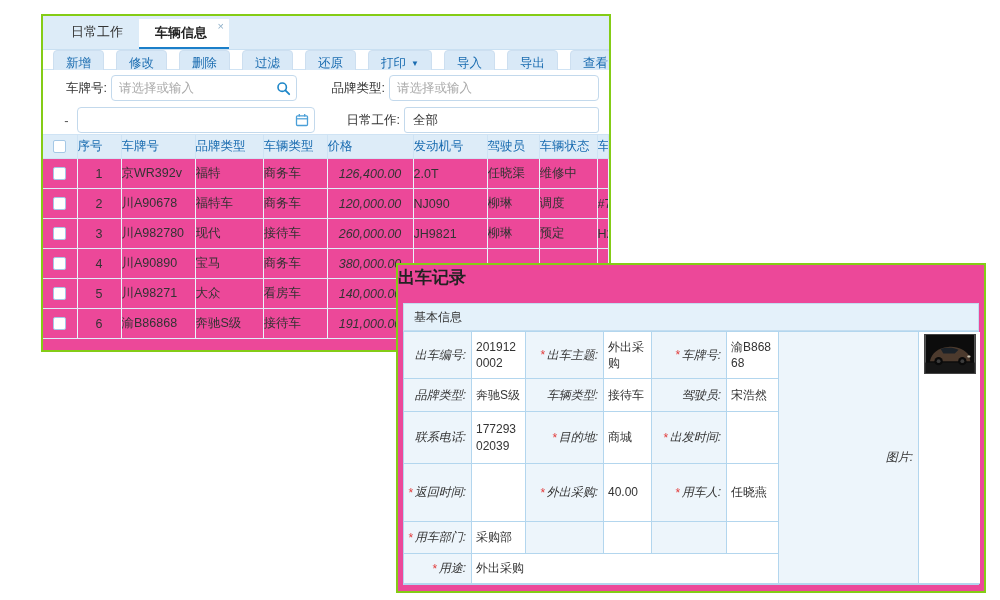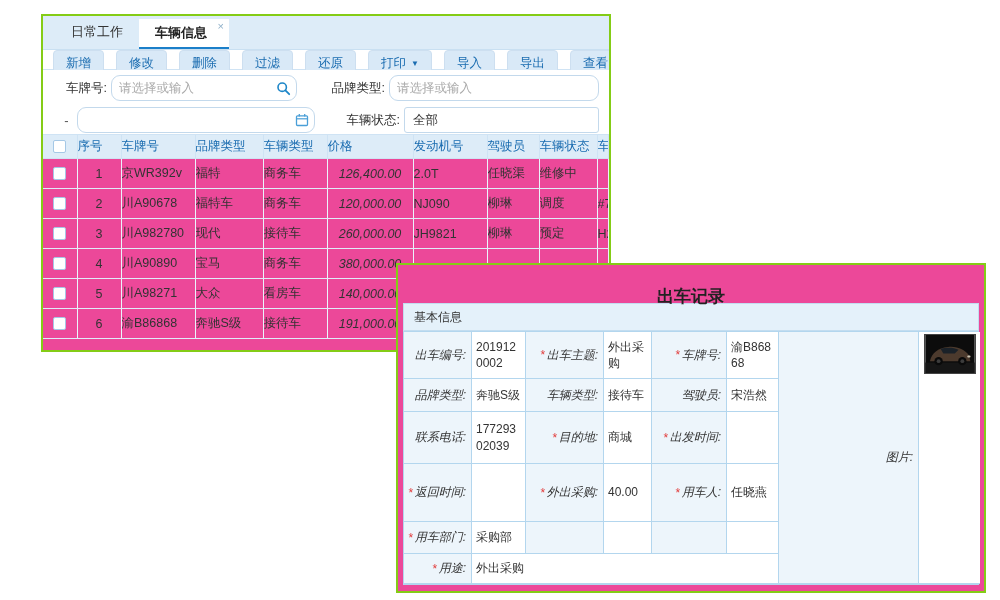--- a/index.html
+++ b/index.html
@@ -25,21 +25,21 @@
   .tbtn { background:#d9e9f7; color:#1a6cb0; font-size:12.5px; border:1px solid #cddff0;
     border-radius:4px; padding:4px 12px; display:flex; align-items:center; white-space:nowrap; }
   .tbtn .caret { font-size:8px; margin-left:5px; color:#1a6cb0; }
 
   .filters { position:relative; height:64px; background:#fff; }
   .frow { position:absolute; left:0; right:0; display:flex; align-items:center; height:26px; }
   .frow.r1 { top:5px; } .frow.r2 { top:37px; }
   .flabel { width:64px; text-align:right; font-size:12.5px; color:#333; flex:0 0 auto; }
   .flabel.l2 { width:64px; margin-left:24px; }
   .dash { width:13px; text-align:center; font-size:13px; color:#555; flex:0 0 auto; margin-left:17px; }
-  .ibox { position:relative; height:26px; border:1px solid #c3d9ec; border-radius:9px;
+  .ibox { position:relative; height:26px; border:1px solid #c3d9ec; border-radius:4px;
     background:#fff; margin-left:4px; display:flex; align-items:center; }
   .ibox input { border:none; outline:none; width:100%; height:100%; padding:0 24px 0 7px;
     font-size:12.5px; color:#333; background:transparent;
     font-family:"Liberation Sans","DejaVu Sans",sans-serif; }
   .ibox input::placeholder { color:#a9a9a9; }
   .ibox .iic { position:absolute; right:5px; top:5px; }
   .w186 { width:186px; } .w238 { width:238px; }
   .grow { flex:1 1 auto; margin-right:10px; }
   .selbox { flex:1 1 auto; margin-left:4px; margin-right:10px; height:26px;
     border:1px solid #c3d9ec; border-radius:3px; background:#fff; display:flex;
@@ -53,22 +53,22 @@
   table.vlist th:first-child, table.vlist td:first-child { border-left:none; }
   .c-cb { text-align:center; padding-left:0 !important; }
   .cb { width:13px; height:13px; border:1px solid #a5c8e6; border-radius:2px;
     background:#fff; margin:0 auto; }
   .c-no { text-align:center; padding-left:0 !important; }
   .c-price { text-align:center; padding-left:0 !important;font-style:italic; }
   .link { color:#3d95d6; }
 
   
   .win.front { left:383px; top:263px; width:590px; height:330px; z-index:5; }
-  .dlg-title { text-align:center; font-size:17px; font-weight:bold; color:#222;
-    padding-top:20px; height:38px; }
+  .dlg-title { text-align:left; font-size:17px; font-weight:bold; color:#222;
+    padding-top:1px; height:38px; }
   .section { margin:0 5px; height:28px; background:#e4f1fa; border:1px solid #c3ddf0;
     line-height:26px; padding-left:10px; font-size:12px; color:#333; }
   .formgrid { margin:0 5px; display:grid; border:1px solid #b3d6ee;
     grid-template-columns:68px 54px 78px 48px 75px 52px 140px 61px;
     grid-template-rows:47px 33px 52px 58px 32px 30px; font-size:12px; }
   .fcell { border-right:1px solid #b3d6ee; border-bottom:1px solid #b3d6ee;
     display:flex; align-items:center; overflow:hidden; }
   .flab { background:#edf5fb; justify-content:flex-end; text-align:right;
     padding:2px 5px 2px 2px; color:#333;font-style:italic; }
   .fval { background:#fff; padding:14px 4px; word-break:break-all; white-space:normal;
@@ -151,21 +151,21 @@
           <input style="">
           <span class="iic">
             <svg width="14" height="14" viewBox="0 0 14 14">
                 <rect x="1.5" y="2.8" width="11" height="9.7" rx="1" fill="none" stroke="#4a9fd8" stroke-width="1.3"></rect>
                 <line x1="1.5" y1="5.8" x2="12.5" y2="5.8" stroke="#4a9fd8" stroke-width="1.2"></line>
                 <line x1="4.3" y1="1" x2="4.3" y2="3.4" stroke="#4a9fd8" stroke-width="1.3"></line>
                 <line x1="9.7" y1="1" x2="9.7" y2="3.4" stroke="#4a9fd8" stroke-width="1.3"></line>
               </svg>
           </span>
         </div>
-        <span class="flabel l2" style="margin-left:21px">车辆状态:</span>
+        <span class="flabel l2" style="margin-left:21px">日常工作:</span>
         <div class="selbox">
           <span>全部</span>
         </div>
       </div>
     </div>
 
     <table class="vlist">
       <colgroup>
         <col style="width:34px">
           <col style="width:44px">

